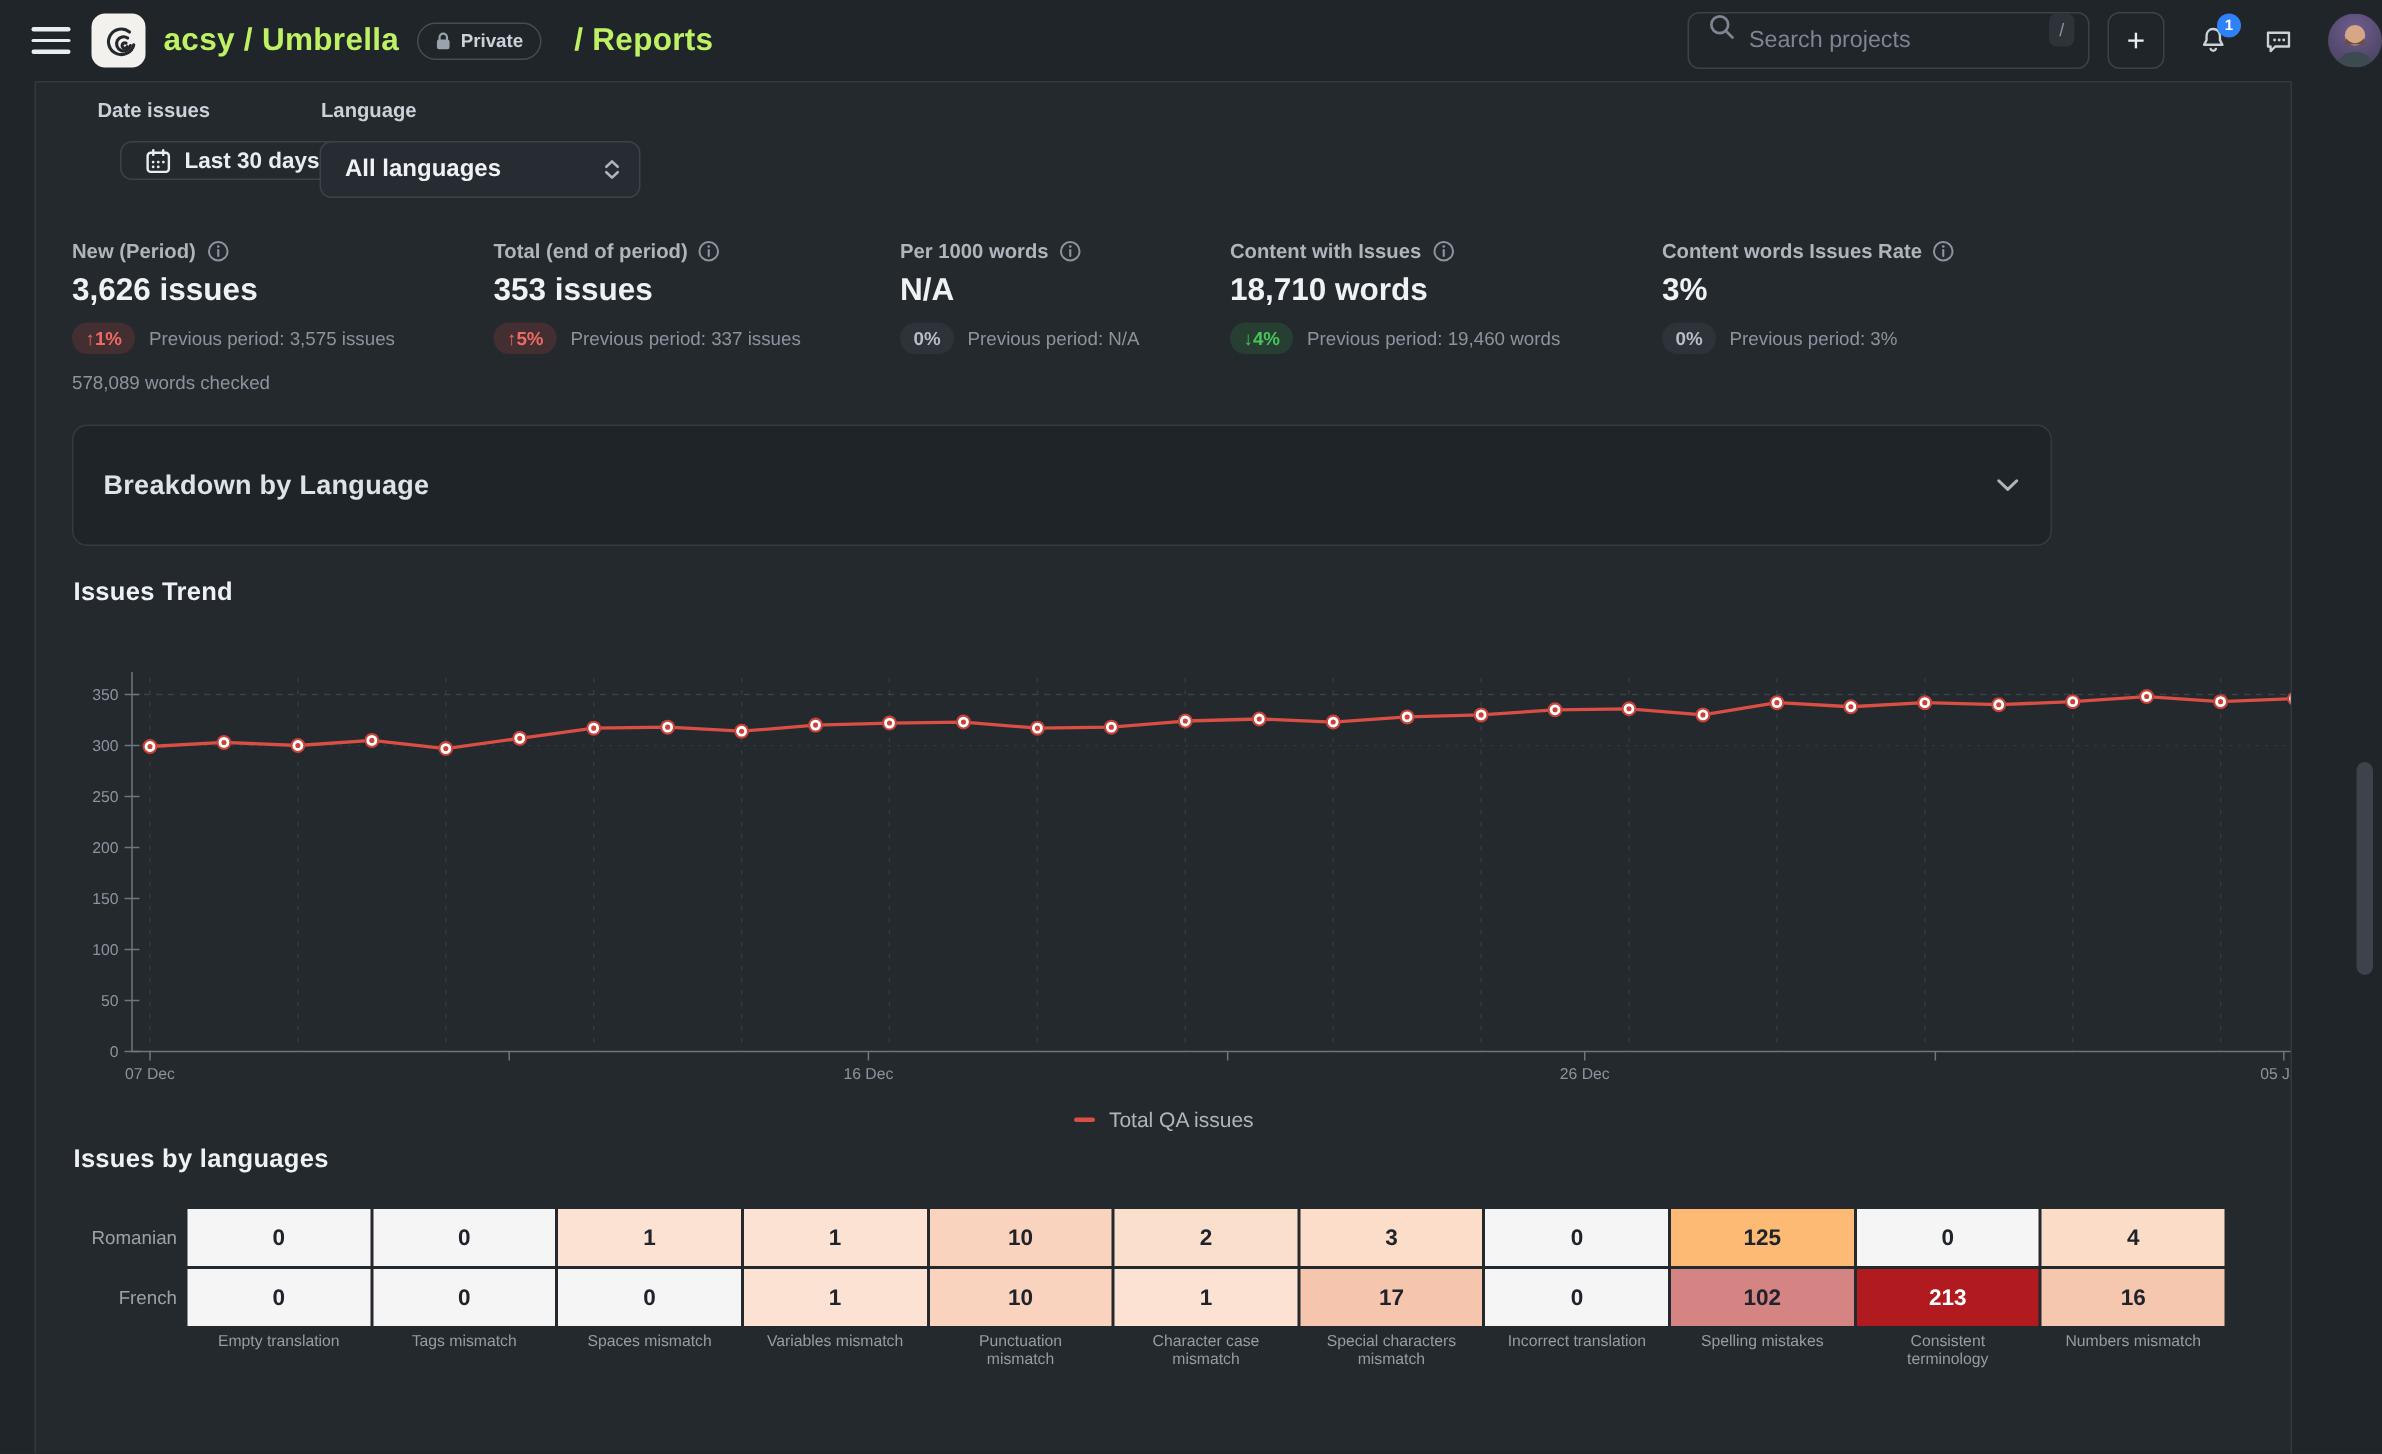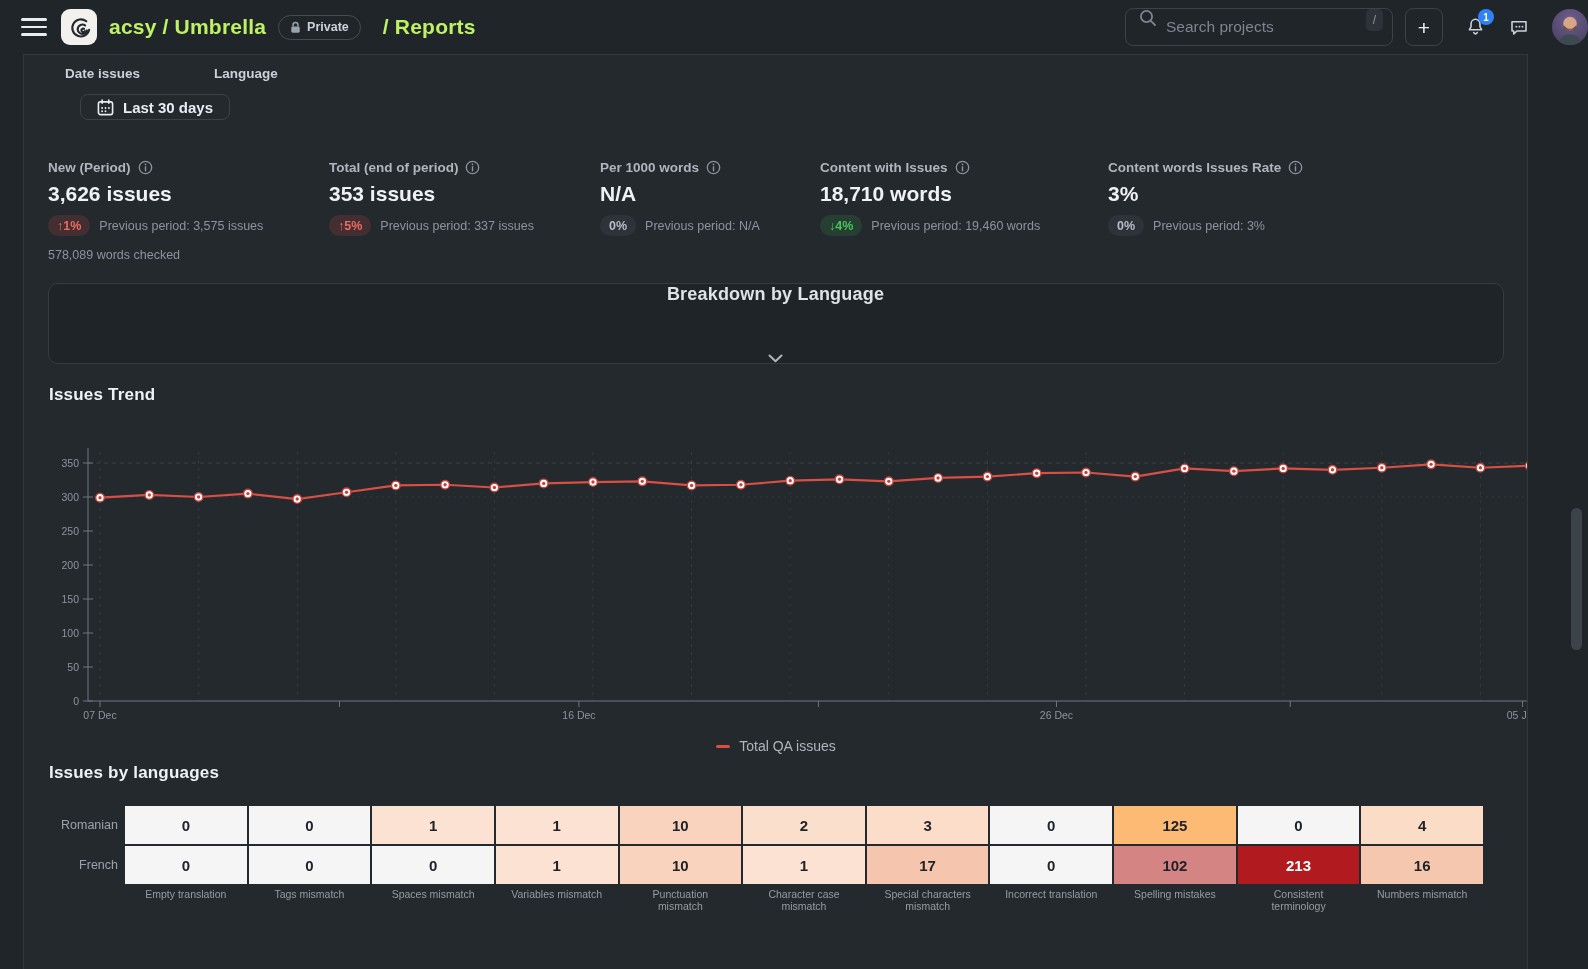--- a/index.html
+++ b/index.html
@@ -55,23 +55,23 @@
   .stat .s-value { margin-top:7px; font-size:21px; font-weight:700; color:#eef2f5; }
   .stat .s-delta-row { margin-top:9px; display:flex; align-items:center; gap:9px; }
   .badge { height:21px; padding:0 9px; border-radius:11px; font-size:12.5px; font-weight:600;
     display:flex; align-items:center; gap:2px; }
   .badge-red   { background:rgba(229,83,75,.16); color:#ee6a63; }
   .badge-green { background:rgba(63,185,80,.15); color:#46c55a; }
   .badge-gray  { background:#2d3339; color:#b6bec6; }
   .s-prev { font-size:12.5px; color:#8b949e; }
   .s-foot { margin-top:12px; font-size:12.5px; color:#8b949e; }
   
-  .accordion { position:absolute; left:24px; top:228px; width:1456px; height:81px; background:#1f2428;
+  .accordion { position:absolute; left:24px; top:228px; width:1320px; height:81px; background:#1f2428;
     border:1px solid #343b42; border-radius:10px; display:flex; align-items:center;
-    justify-content:space-between; padding:0 21px 0 20px; cursor:pointer;flex-direction:column; }
+    justify-content:space-between; padding:0 21px 0 20px; cursor:pointer; }
   .accordion .acc-title { font-size:18px; font-weight:600; color:#dde3e8; letter-spacing:.2px; }
   
   .section-title { position:absolute; font-size:17px; font-weight:700; color:#eef2f5; letter-spacing:.2px; }
   #trend-svg { position:absolute; left:31px; top:385px; }
   .legend { position:absolute; left:0; top:683px; width:1504px; display:flex; align-items:center;
     justify-content:center; gap:9px; cursor:pointer; }
   .legend-dash { width:14px; height:3px; border-radius:2px; }
   .legend-label { font-size:14px; color:#aeb6bd; }
   
   .hm-grid { position:absolute; left:101px; top:751px; width:1358px; display:grid;
@@ -168,20 +168,27 @@
       <circle cx="5.4" cy="9.6" r="1" fill="#e6edf3"></circle>
         <circle cx="9" cy="9.6" r="1" fill="#e6edf3"></circle>
         <circle cx="12.6" cy="9.6" r="1" fill="#e6edf3"></circle>
       <circle cx="5.4" cy="13" r="1" fill="#e6edf3"></circle>
         <circle cx="9" cy="13" r="1" fill="#e6edf3"></circle>
     </svg>
     <span>Last 30 days</span>
   </button>
 
   <div class="flt-label" style="left:190px; top:11px;">Language</div>
+  <div class="lang-select">
+    <span>All languages</span>
+    <svg width="10" height="14" viewBox="0 0 10 14">
+      <path d="M1.2 5.2 5 1.6l3.8 3.6" fill="none" stroke="#aeb6bd" stroke-width="1.7" stroke-linecap="round" stroke-linejoin="round"></path>
+      <path d="M1.2 8.8 5 12.4l3.8-3.6" fill="none" stroke="#aeb6bd" stroke-width="1.7" stroke-linecap="round" stroke-linejoin="round"></path>
+    </svg>
+  </div>
 
   <div id="stats-row">
       <div class="stat" style="left: 24px;">
         <div class="s-label">
           <span>New (Period)</span>
           <svg width="15" height="15" viewBox="0 0 16 16">
             <circle cx="8" cy="8" r="6.6" fill="none" stroke="#8b949e" stroke-width="1.4"></circle>
             <line x1="8" y1="7.2" x2="8" y2="11.4" stroke="#8b949e" stroke-width="1.5" stroke-linecap="round"></line>
             <circle cx="8" cy="4.6" r="0.95" fill="#8b949e"></circle>
           </svg>

